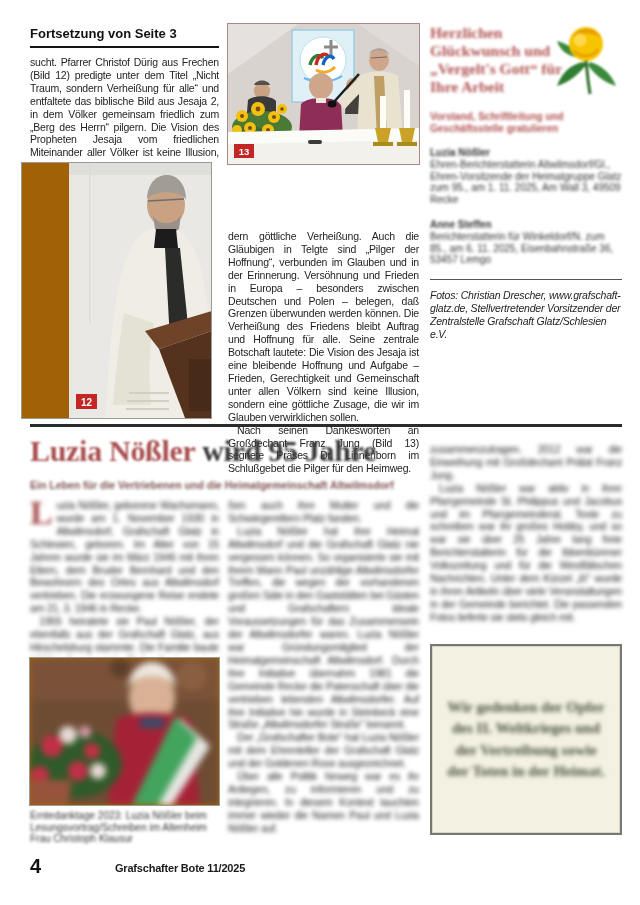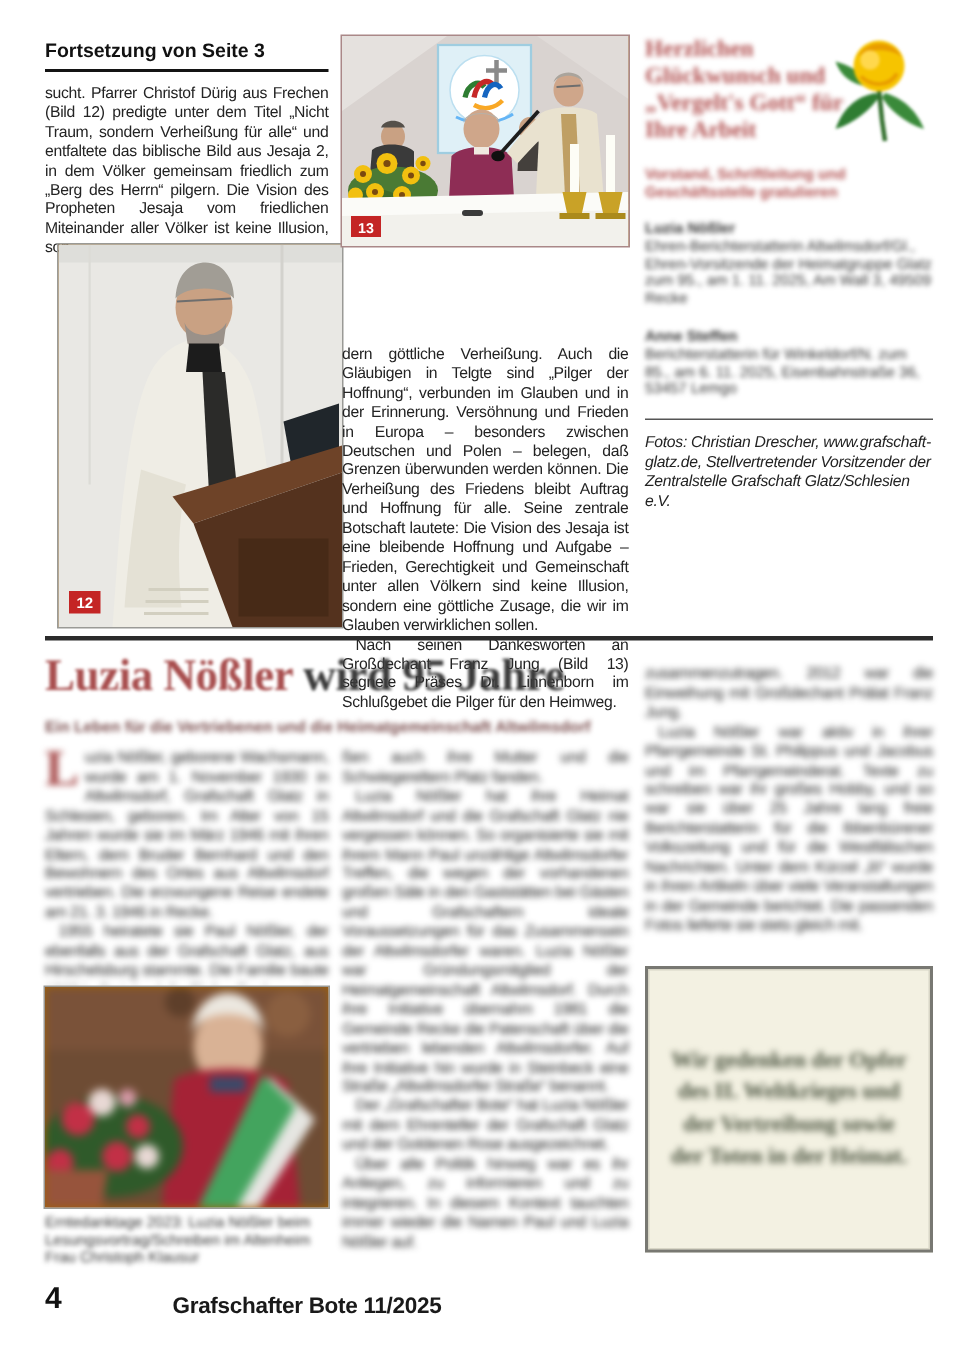--- a/index.html
+++ b/index.html
@@ -15,21 +15,21 @@
   .blur-soft   { filter:blur(1.0px); }
   .blur-med    { filter:blur(1.7px); }
   .blur-strong { filter:blur(2.2px); }
 
   
   .cont-header { position:absolute; left:30px; top:26px; width:189px;
     font-size:13px; font-weight:bold; color:#111; padding-bottom:5px;
     border-bottom:2.5px solid #141414; }
   .col1-text { position:absolute; left:30px; top:56px; width:189px; }
   .photo-frame { position:absolute; background:#a16207; outline:1px solid #9a9a96; overflow:hidden; }
-  #photo12 { left:39px; top:163px; width:189px; height:255px; }
+  #photo12 { left:22px; top:163px; width:189px; height:255px;padding-left:47px; }
   #photo13 { left:228px; top:24px; width:191px; height:140px; outline-color:#a88; }
   .col2-text { position:absolute; left:228px; top:187px; width:191px;margin-top:43px; }
 
   .col3 { position:absolute; left:430px; top:24px; width:192px; }
   .congrats-heading { width:142px; font-family:"Liberation Serif", serif;
     font-size:15.5px; line-height:18px; font-weight:bold; color:#b25252; }
   .congrats-sub { margin-top:15px; width:182px; font-size:10px; line-height:11.5px;
     font-weight:bold; color:#b25252; }
   .congrats-entry { margin-top:13px; font-size:10px; line-height:11.8px; color:#333; }
   .congrats-entry .name { font-weight:bold; }
@@ -63,21 +63,21 @@
   .memorial-box { position:absolute; left:430px; top:644px; width:192px; height:191px;
     background:#f3f1e2; border:2px solid #787872; box-shadow:inset 0 0 0 1px #d8d6c6;
     display:flex; align-items:center; justify-content:center; text-align:center; }
   .memorial-text { width:158px; font-family:"Liberation Serif", serif;
     font-size:15px; line-height:21.5px; font-weight:bold; color:#49523e;
     filter:blur(2px); }
 
   
   .footer-num { position:absolute; left:30px; top:855px; font-size:20px;
     font-weight:bold; color:#111; }
-  .footer-title { position:absolute; left:115px; top:862px; font-size:15px;
+  .footer-title { position:absolute; left:115px; top:862px; font-size:11px;
     font-weight:bold; color:#1a1a1a; letter-spacing:-0.2px; }
 
   .photo-label { font-family:"Liberation Sans", sans-serif; }
 </style>
 </head>
 <body>
 
 <div id="page">
 
   <div class="cont-header">Fortsetzung von Seite 3</div>

